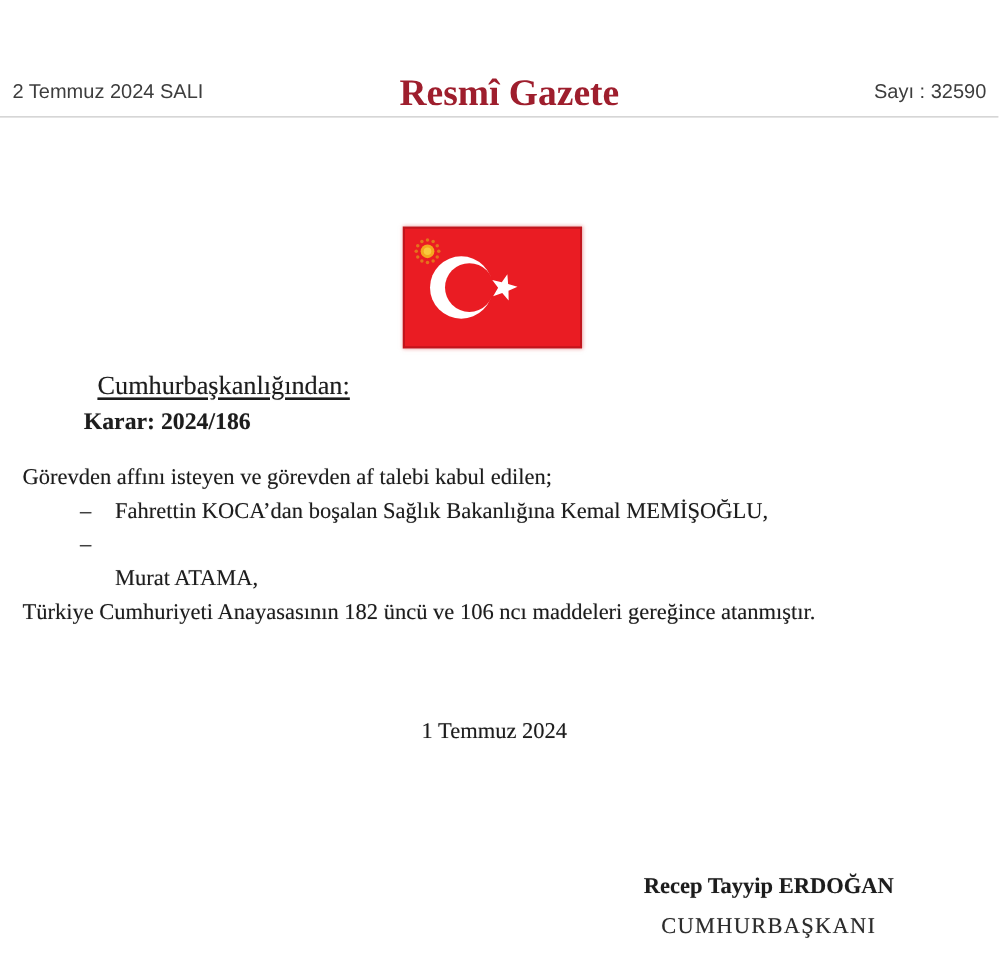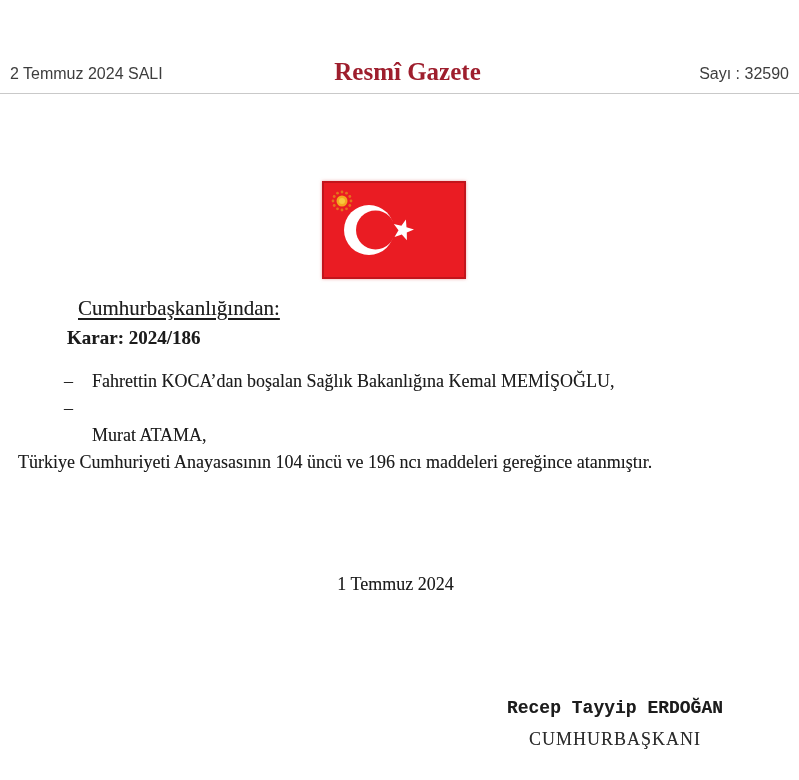--- a/index.html
+++ b/index.html
@@ -22,21 +22,21 @@
     background:#fff;
   }
   .header-date {
     position:absolute; left:10px; top:17px;
     font-family:"Liberation Sans", sans-serif;
     font-size:16px; color:#3d3d3d;
   }
   .gazette-title {
     position:absolute; left:0; right:0; top:10px;
     text-align:center;
-    font-size:25px; font-weight:bold;
+    font-size:30px; font-weight:bold;
     color:var(--gazette-red, #9e1e2d);
     padding-left:16px;
   }
   .issue-number {
     position:absolute; right:10px; top:17px;
     font-family:"Liberation Sans", sans-serif;
     font-size:16px; color:#3d3d3d;
   }
 
   
@@ -70,21 +70,21 @@
   .item-text { flex:1; }
 
   .document-date {
     position:absolute; top:526px; left:0; right:8px;
     text-align:center; font-size:18px;
   }
   .signature-block {
     position:absolute; top:650px; left:455px; width:320px;
     text-align:center;
   }
-  .signatory-name { font-size:18px; font-weight:bold;font-family:Liberation Mono, monospace; }
+  .signatory-name { font-size:18px; font-weight:bold; }
   .signatory-title { margin-top:11px; font-size:18px; letter-spacing:1px; color:#2b2b2b; }
 </style>
 </head>
 <body>
 
 <div class="page">
 
   <div class="header">
     <div class="header-date">2 Temmuz 2024 SALI</div>
     <div class="gazette-title">Resmî Gazete</div>
@@ -117,35 +117,36 @@
         <circle cx="24.5" cy="12.2" r="1.4" fill="#e4731c"></circle>
         <circle cx="27.8" cy="15.5" r="1.4" fill="#e4731c"></circle>
       </g>
     </svg>
   </div>
 
   <div class="authority-heading doc-text">Cumhurbaşkanlığından:</div>
   <div class="decision-number doc-text">Karar: 2024/186</div>
 
   <div class="body-block doc-text">
+    <div class="intro">Görevden affını isteyen ve görevden af talebi kabul edilen;</div>
 
     <div class="list-item">
       <span class="dash">–</span>
       <span class="item-text">Fahrettin KOCA’dan boşalan Sağlık Bakanlığına Kemal MEMİŞOĞLU,</span>
     </div>
 
     <div class="list-item">
       <span class="dash">–</span>
       <span class="item-text">
         <br>
         <span>Murat ATAMA,</span>
       </span>
     </div>
 
-    <div class="closing">Türkiye Cumhuriyeti Anayasasının 104 üncü ve 196 ncı maddeleri gereğince atanmıştır.</div>
+    <div class="closing">Türkiye Cumhuriyeti Anayasasının 182 üncü ve 106 ncı maddeleri gereğince atanmıştır.</div>
   </div>
 
   <div class="document-date doc-text">1 Temmuz 2024</div>
 
   <div class="signature-block">
     <div class="signatory-name doc-text">Recep Tayyip ERDOĞAN</div>
     <div class="signatory-title doc-text">CUMHURBAŞKANI</div>
   </div>
 
 </div>

